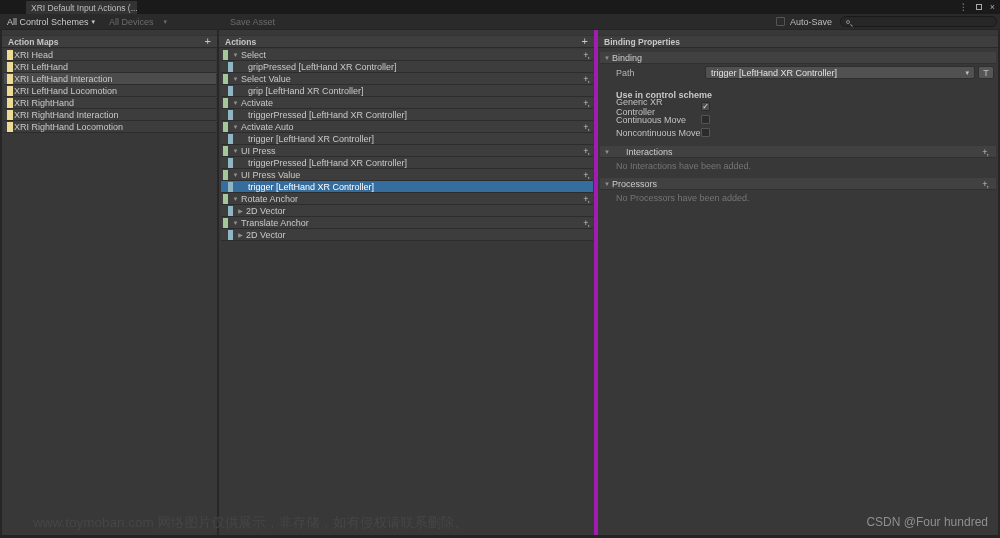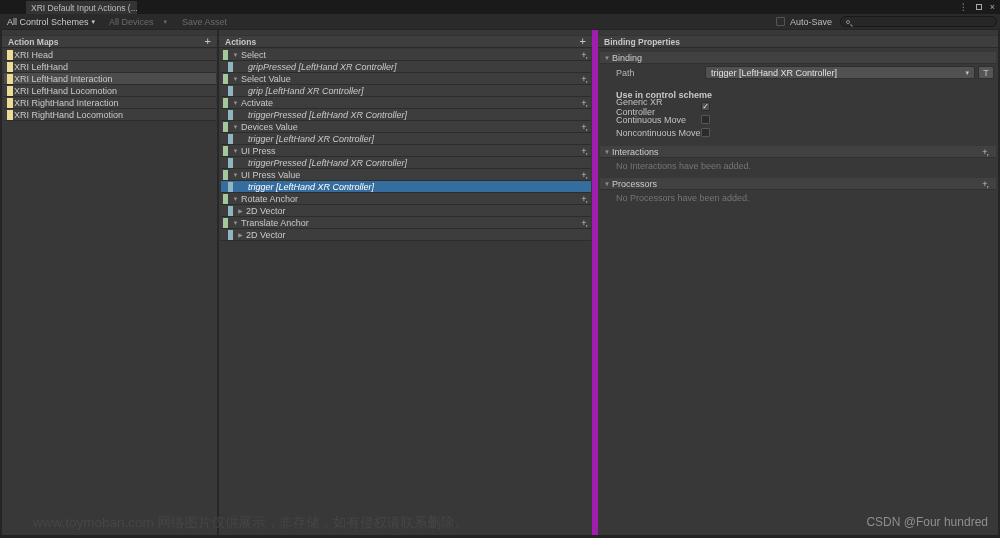--- a/index.html
+++ b/index.html
@@ -15,63 +15,63 @@
   .wc-glyph { font-size:9px; line-height:14px; }
   .wc-box { width:6px; height:6px; border:1px solid #A9A9A9; display:inline-block; }
 
   
   .toolbar { position:absolute; top:14px; left:0; right:0; height:16px; background:#2A2A2A;
              border-bottom:1px solid #1E1E1E; display:flex; align-items:center; font-size:9px; }
   .tb-dd { display:flex; align-items:center; gap:3px; color:#C8C8C8; padding:0 7px; height:100%; }
   .tb-dd.disabled, .tb-btn.disabled { color:#6B6B6B; }
   .dd-arrow { font-size:7px; color:inherit; }
   .tb-dd.wide { width:72px; justify-content:space-between; }
-  .tb-btn { padding:0 8px; color:#C8C8C8; }
+  .tb-btn { padding:0 8px; color:#C8C8C8;margin-left:48px; }
   .tb-spacer { flex:1; }
   .cb { width:9px; height:9px; background:#2B2B2B; border:1px solid #555555; border-radius:1px;
         display:inline-flex; align-items:center; justify-content:center; color:#E6E6E6; font-size:8px; line-height:9px; }
   .cb.checked { background:#4F4F4F; border-color:#2A2A2A; }
   .tb-autosave-lbl { color:#BDBDBD; margin:0 8px 0 5px; }
   .searchwrap { width:157px; height:11px; background:#272727; border:1px solid #191919; border-radius:6px;
                 display:flex; align-items:center; margin-right:3px; }
   .mag { width:4px; height:4px; border:1px solid #8A8A8A; border-radius:50%; position:relative; margin:0 3px 0 5px; flex:none; }
   .mag::after { content:''; position:absolute; width:3px; height:1px; background:#8A8A8A; transform:rotate(45deg); left:3px; top:4px; }
   .search { flex:1; background:transparent; border:none; outline:none; color:#CCCCCC; font-size:9px; height:9px; padding:0; }
 
   
   .main { position:absolute; top:29px; left:0; right:0; bottom:3px; display:flex; background:#383838; border-top:1px solid #242424; }
   .panel { position:relative; height:100%; }
   .panel-maps { width:219px; border-left:2px solid #262626; border-right:2px solid #272727; }
-  .panel-actions { width:379px; border-right:6px solid #a21caf; }
+  .panel-actions { width:379px; border-right:4px solid #a21caf; }
   .panel-props { flex:1; border-right:2px solid #262626; }
   .panel-hd { position:absolute; top:5px; left:0; right:0; height:13px; background:#3E3E3E;
               border-bottom:1px solid #2A2A2A; border-top:1px solid #333333;
               display:flex; align-items:center; padding:0 6px; font-size:8.5px; font-weight:bold; color:#C6C6C6;gap:29px; }
   .hd-plus { margin-left:auto; font-weight:normal; font-size:11px; color:#C8C8C8; line-height:11px; }
 
   .list { position:absolute; top:19px; left:2px; right:1px; }
   .row { height:12px; display:flex; align-items:center; background:#3D3D3D; border-bottom:1px solid #2C2C2C; font-size:9px; color:#C9C9C9; white-space:nowrap; overflow:hidden; }
   .row.sel-gray { background:#4C4C4C; }
   .row.sel-blue { background:#346D9E; color:#FFFFFF; }
   .bar { width:5px; height:10px; flex:none; }
   .map-bar { width:6px; margin-left:3px; }
   .map-lbl { margin-left:9px; }
   .act-action .bar { margin-left:2px; }
   .act-binding .bar, .act-composite .bar { margin-left:7px; }
   .fold { width:9px; margin-left:3px; font-size:6px; color:#909090; text-align:center; flex:none; }
   .lbl { margin-left:1px; }
-  .lbl-binding { margin-left:15px;font-style:italic; }
+  .lbl-binding { margin-left:15px; }
   .plus-sm { margin-left:auto; margin-right:4px; color:#C0C0C0; font-size:9px; letter-spacing:-1px; }
 
   
   .sec-hd { position:absolute; left:2px; right:2px; height:12px; background:#414141; border-bottom:1px solid #303030;
             display:flex; align-items:center; padding:0 4px; font-size:9px; color:#CCCCCC; }
   .sec-hd .fold { margin-left:0; width:8px; text-align:left; }
   .sec-binding { top:22px; }
-  .sec-interactions { top:116px; }
+  .sec-interactions { top:116px;gap:14px; }
   .sec-processors { top:148px; }
   .prop-label { position:absolute; left:18px; font-size:9px; color:#B4B4B4; }
   .path-label { top:38px; }
   .dropdown { position:absolute; top:36px; left:107px; right:23px; height:13px; background:#515151;
               border:1px solid #2F2F2F; border-radius:2px; display:flex; align-items:center;
               padding:0 5px; font-size:9px; color:#E2E2E2; white-space:nowrap; overflow:hidden; }
   .dropdown .dd-arrow { margin-left:auto; color:#C4C4C4; }
   .t-btn { position:absolute; top:36px; right:4px; width:16px; height:13px; background:#565656;
            border:1px solid #2F2F2F; border-radius:2px; color:#BFBFBF; font-size:9px;
            display:flex; align-items:center; justify-content:center; }
@@ -142,20 +142,24 @@
           <div class="row map-row sel-gray">
             <span class="bar map-bar" style="background: rgb(237, 220, 150);"></span>
             <span class="lbl map-lbl">XRI LeftHand Interaction</span>
           </div>
           <div class="row map-row">
             <span class="bar map-bar" style="background: rgb(237, 220, 150);"></span>
             <span class="lbl map-lbl">XRI LeftHand Locomotion</span>
           </div>
           <div class="row map-row">
             <span class="bar map-bar" style="background: rgb(237, 220, 150);"></span>
+            <span class="lbl map-lbl">XRI RightHand</span>
+          </div>
+          <div class="row map-row">
+            <span class="bar map-bar" style="background: rgb(237, 220, 150);"></span>
             <span class="lbl map-lbl">XRI RightHand Interaction</span>
           </div>
           <div class="row map-row">
             <span class="bar map-bar" style="background: rgb(237, 220, 150);"></span>
             <span class="lbl map-lbl">XRI RightHand Locomotion</span>
           </div>
         </div>
     </div>
 
     <div class="panel panel-actions">
@@ -190,21 +194,21 @@
             <span class="lbl">Activate</span>
             <span class="plus-sm">+,</span>
           </div>
           <div class="row act-binding">
             <span class="bar" style="background: rgb(143, 182, 194);"></span>
             <span class="lbl lbl-binding">triggerPressed [LeftHand XR Controller]</span>
           </div>
           <div class="row act-action">
             <span class="bar" style="background: rgb(165, 199, 156);"></span>
             <span class="fold">▼</span>
-            <span class="lbl">Devices Value</span>
+            <span class="lbl">Activate Auto</span>
             <span class="plus-sm">+,</span>
           </div>
           <div class="row act-binding">
             <span class="bar" style="background: rgb(143, 182, 194);"></span>
             <span class="lbl lbl-binding">trigger [LeftHand XR Controller]</span>
           </div>
           <div class="row act-action">
             <span class="bar" style="background: rgb(165, 199, 156);"></span>
             <span class="fold">▼</span>
             <span class="lbl">UI Press</span>

